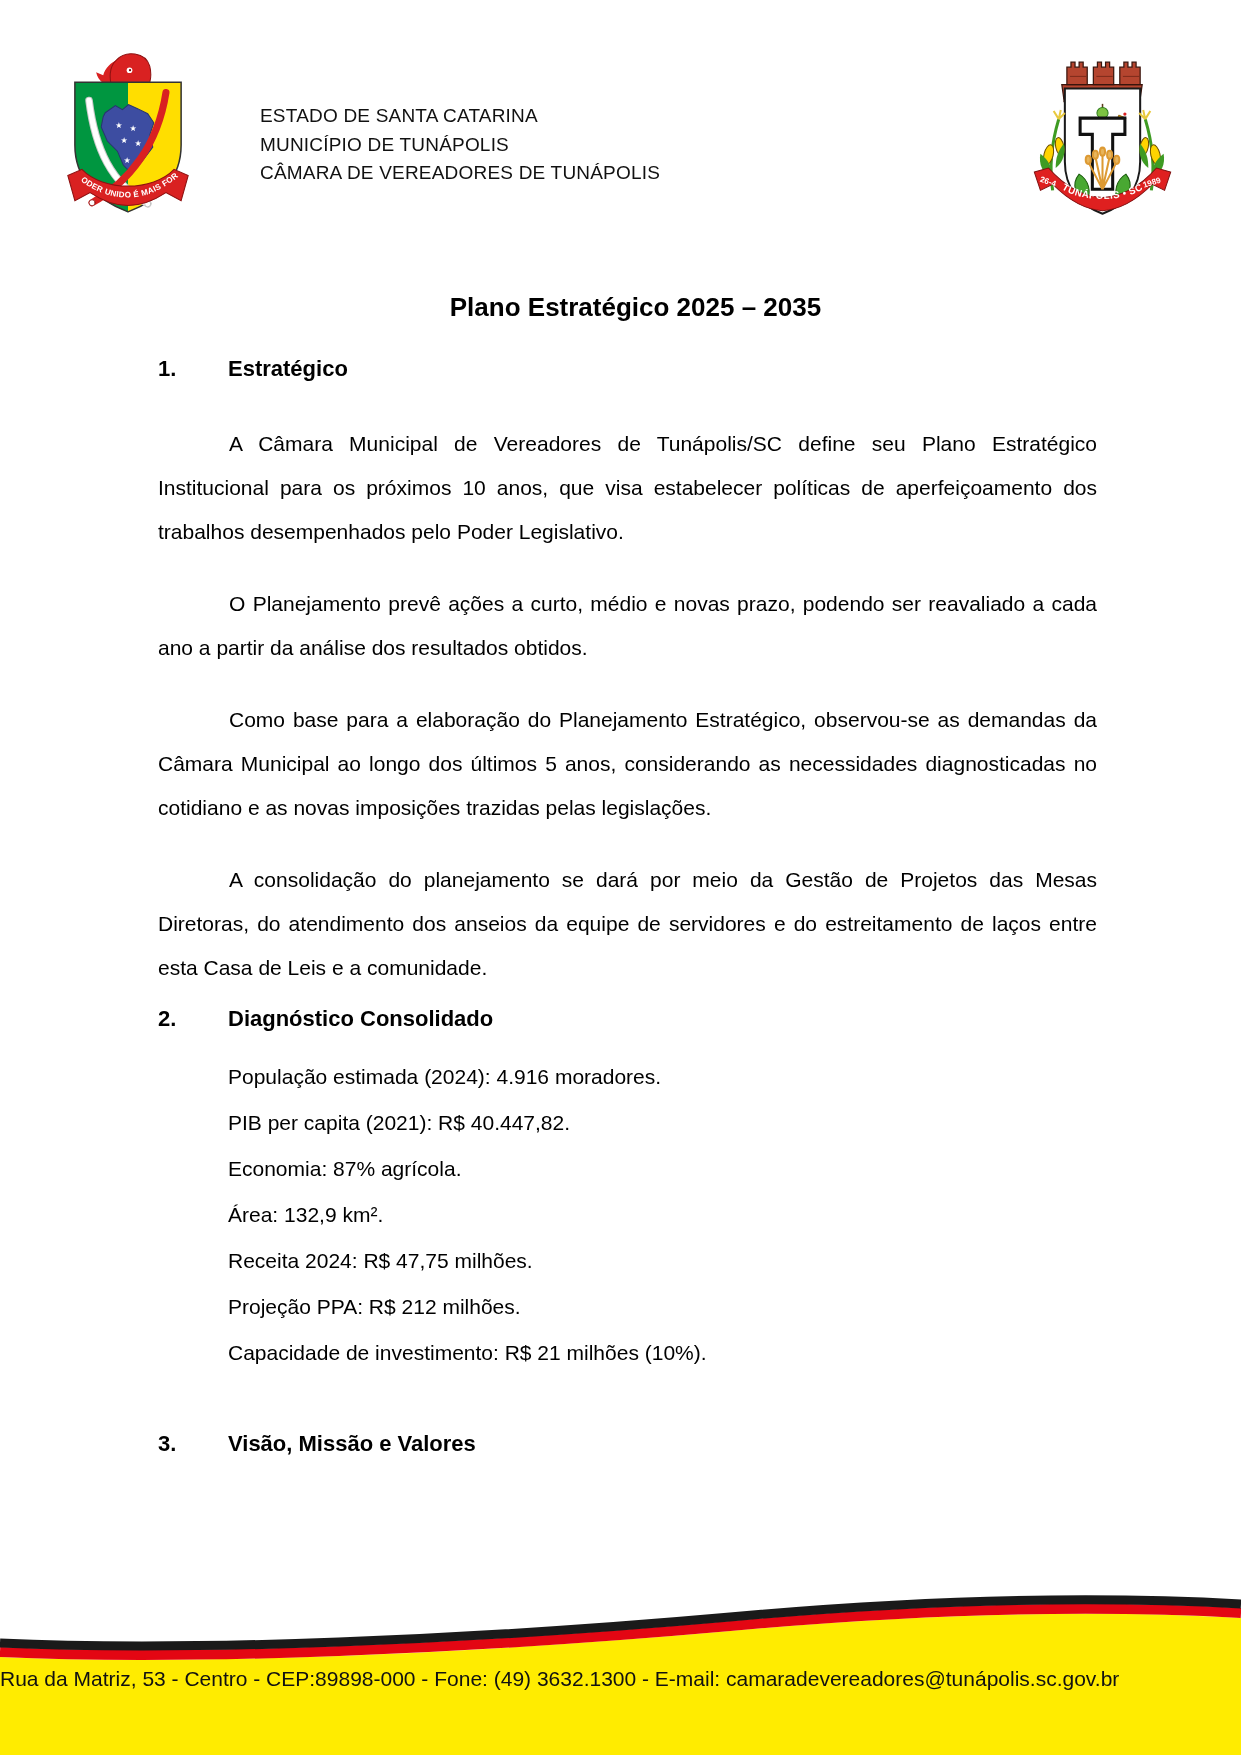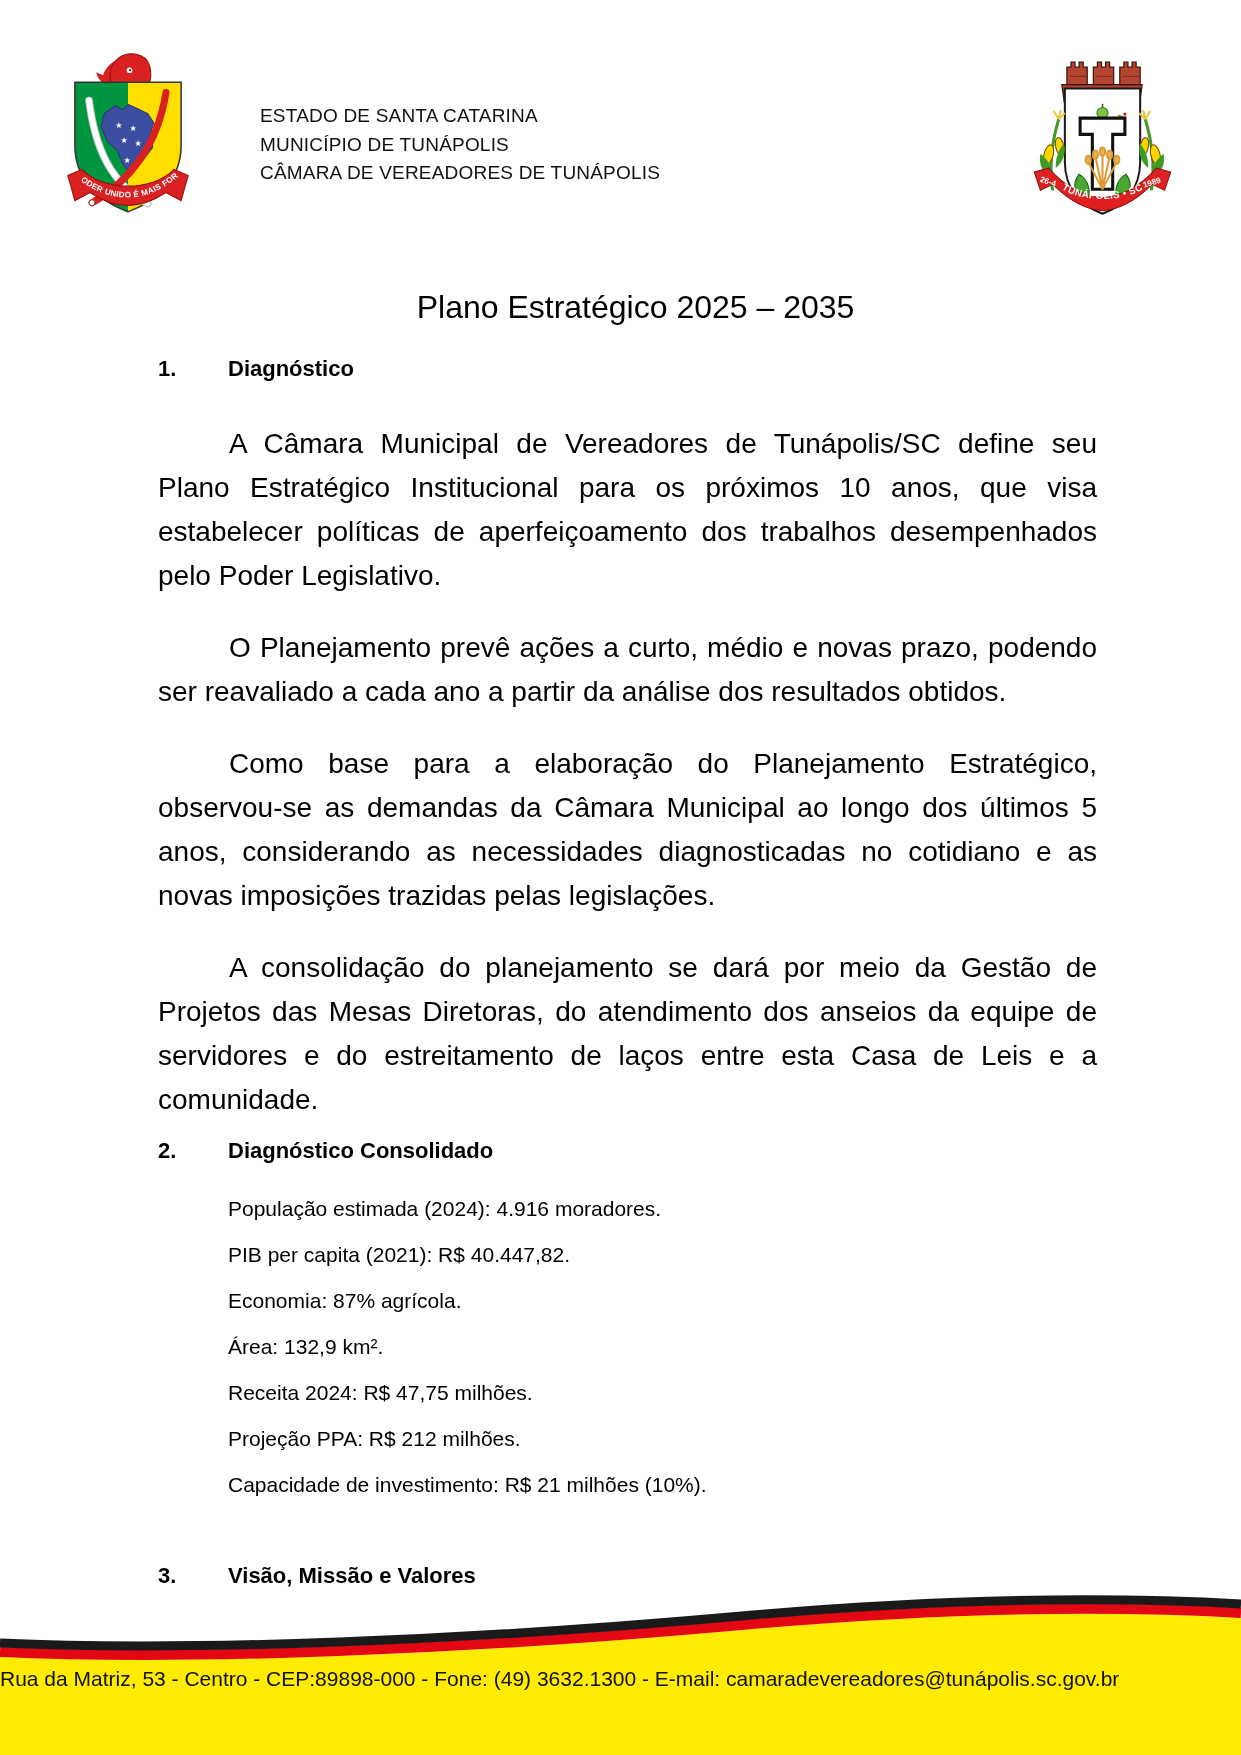--- a/index.html
+++ b/index.html
@@ -6,27 +6,27 @@
   .page{
     position:relative;width:1241px;height:1755px;background:#fff;overflow:hidden;
     font-family:"Liberation Sans","DejaVu Sans",sans-serif;color:#000;
   }
   
   .crest-left{position:absolute;left:64px;top:52px;}
   .crest-right{position:absolute;left:1028px;top:54px;}
   .header-text{position:absolute;left:260px;top:102px;font-size:19px;line-height:28.5px;color:#111;letter-spacing:.2px;}
   
   .content{position:absolute;left:158px;right:128px;top:0;}
-  .doc-title{margin:290px 0 8px 0;text-align:center;font-weight:normal;font-size:32px;line-height:34px;}
+  .doc-title{margin:290px 0 8px 0;text-align:center;font-weight:bold;font-size:26px;line-height:34px;}
   .sec-heading{display:flex;font-weight:bold;font-size:22px;line-height:30px;}
   .sec-num{flex:none;width:70px;}
   .mt-h1{margin-top:30px;}
   .mt-h2{margin-top:14px;}
   .mt-h3{margin-top:53px;}
-  p.body{margin:28px 16px 0 0;font-size:28px;line-height:44px;text-align:justify;text-indent:71px;}
+  p.body{margin:28px 16px 0 0;font-size:21px;line-height:44px;text-align:justify;text-indent:71px;}
   p.body.first{margin-top:38px;}
   ul.diag{list-style:none;margin:20px 0 0 0;padding:0 0 0 70px;font-size:21px;line-height:46px;}
   
   .footer-wave{position:absolute;left:0;bottom:0;width:1241px;height:165px;display:block;}
   .footer-address{position:absolute;left:0;top:1666px;width:100%;font-size:21px;line-height:26px;color:#111;}
 </style>
 </head>
 <body>
 
 <div class="page">
@@ -165,21 +165,21 @@
       </text>
     </g>
   </svg>
 
   <div class="content">
 
     <div class="doc-title">Plano Estratégico 2025 – 2035</div>
 
     <div class="sec-heading mt-h1">
       <span class="sec-num">1.</span>
-      <span>Diagnóstico</span>
+      <span>Estratégico</span>
     </div>
 
     <p class="body first">A Câmara Municipal de Vereadores de Tunápolis/SC define seu Plano Estratégico Institucional para os próximos 10 anos, que visa estabelecer políticas de aperfeiçoamento dos trabalhos desempenhados pelo Poder Legislativo.</p>
     <p class="body">O Planejamento prevê ações a curto, médio e novas prazo, podendo ser reavaliado a cada ano a partir da análise dos resultados obtidos.</p>
     <p class="body">Como base para a elaboração do Planejamento Estratégico, observou-se as demandas da Câmara Municipal ao longo dos últimos 5 anos, considerando as necessidades diagnosticadas no cotidiano e as novas imposições trazidas pelas legislações.</p>
     <p class="body">A consolidação do planejamento se dará por meio da Gestão de Projetos das Mesas Diretoras, do atendimento dos anseios da equipe de servidores e do estreitamento de laços entre esta Casa de Leis e a comunidade.</p>
 
     <div class="sec-heading mt-h2">
       <span class="sec-num">2.</span>
       <span>Diagnóstico Consolidado</span>

